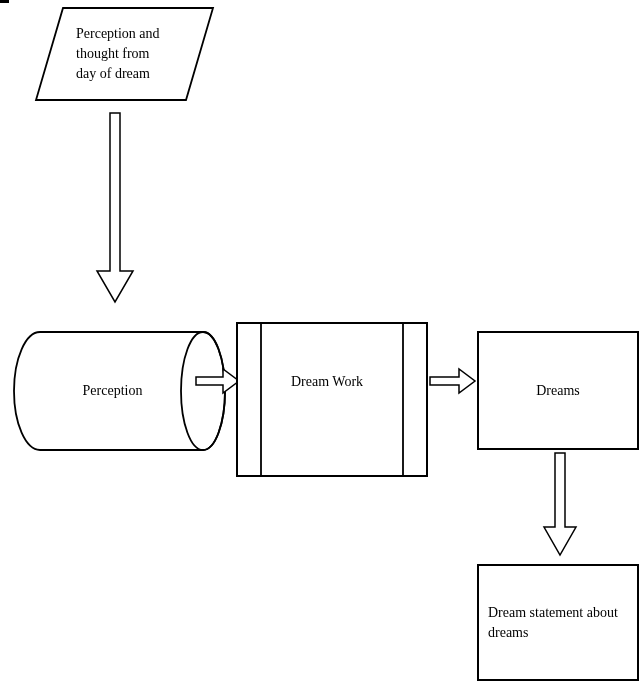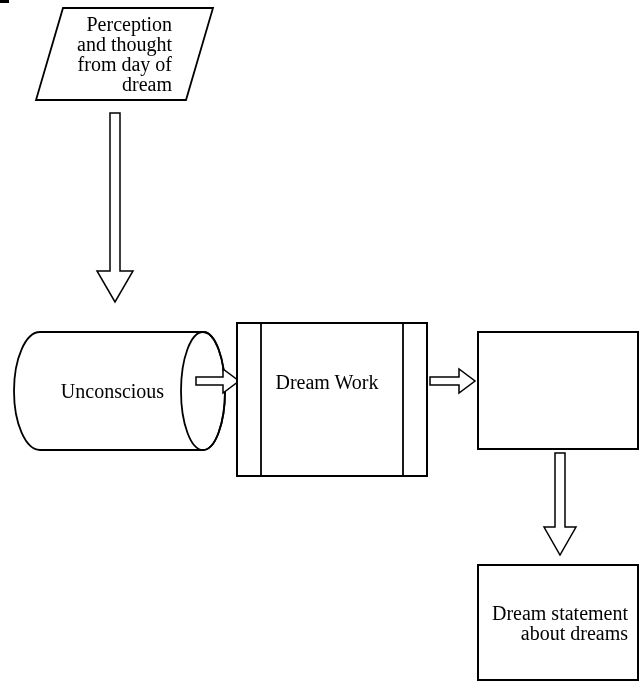--- a/index.html
+++ b/index.html
@@ -21,22 +21,22 @@
     left: 0;
     top: 0;
     width: 640px;
     height: 682px;
   }
   .node-label {
     position: absolute;
     display: flex;
     align-items: center;
     justify-content: center;
-    text-align: right;
-    font-size: 20px;
+    text-align: left;
+    font-size: 14px;
     line-height: 20px;
     color: #000000;
   }
   .nowrap { white-space: nowrap; }
   .label-perception     { left: 76px;  top: 12px;  width: 96px;  height: 84px; }
   .label-unconscious    { left: 35px;  top: 380px; width: 155px; height: 22px; }
   .label-dream-work     { left: 263px; top: 371px; width: 128px; height: 22px; }
   .label-dreams         { left: 488px; top: 380px; width: 140px; height: 22px; }
   .label-verbal         { left: 488px; top: 597px; width: 140px; height: 52px; }
   .corner-artifact {
@@ -74,20 +74,21 @@
 
     <rect x="478" y="332" width="160" height="117" fill="#ffffff" stroke="#000000" stroke-width="2"></rect>
 
     <polygon points="555,453 565,453 565,527 576,527 560,555 544,527 555,527" fill="#ffffff" stroke="#000000" stroke-width="1.5"></polygon>
 
     <rect x="478" y="565" width="160" height="115" fill="#ffffff" stroke="#000000" stroke-width="2"></rect>
   </svg>
 
   <div class="node-label label-perception">Perception and thought from day of dream</div>
 
-  <div class="node-label label-unconscious nowrap">Unconscious</div>
+  <div class="node-label label-unconscious nowrap">Perception</div>
 
   <div class="node-label label-dream-work nowrap">Dream Work</div>
 
+  <div class="node-label label-dreams nowrap">Dreams</div>
 
   <div class="node-label label-verbal">Dream statement about dreams</div>
 
 </div>
 
 </body></html>

